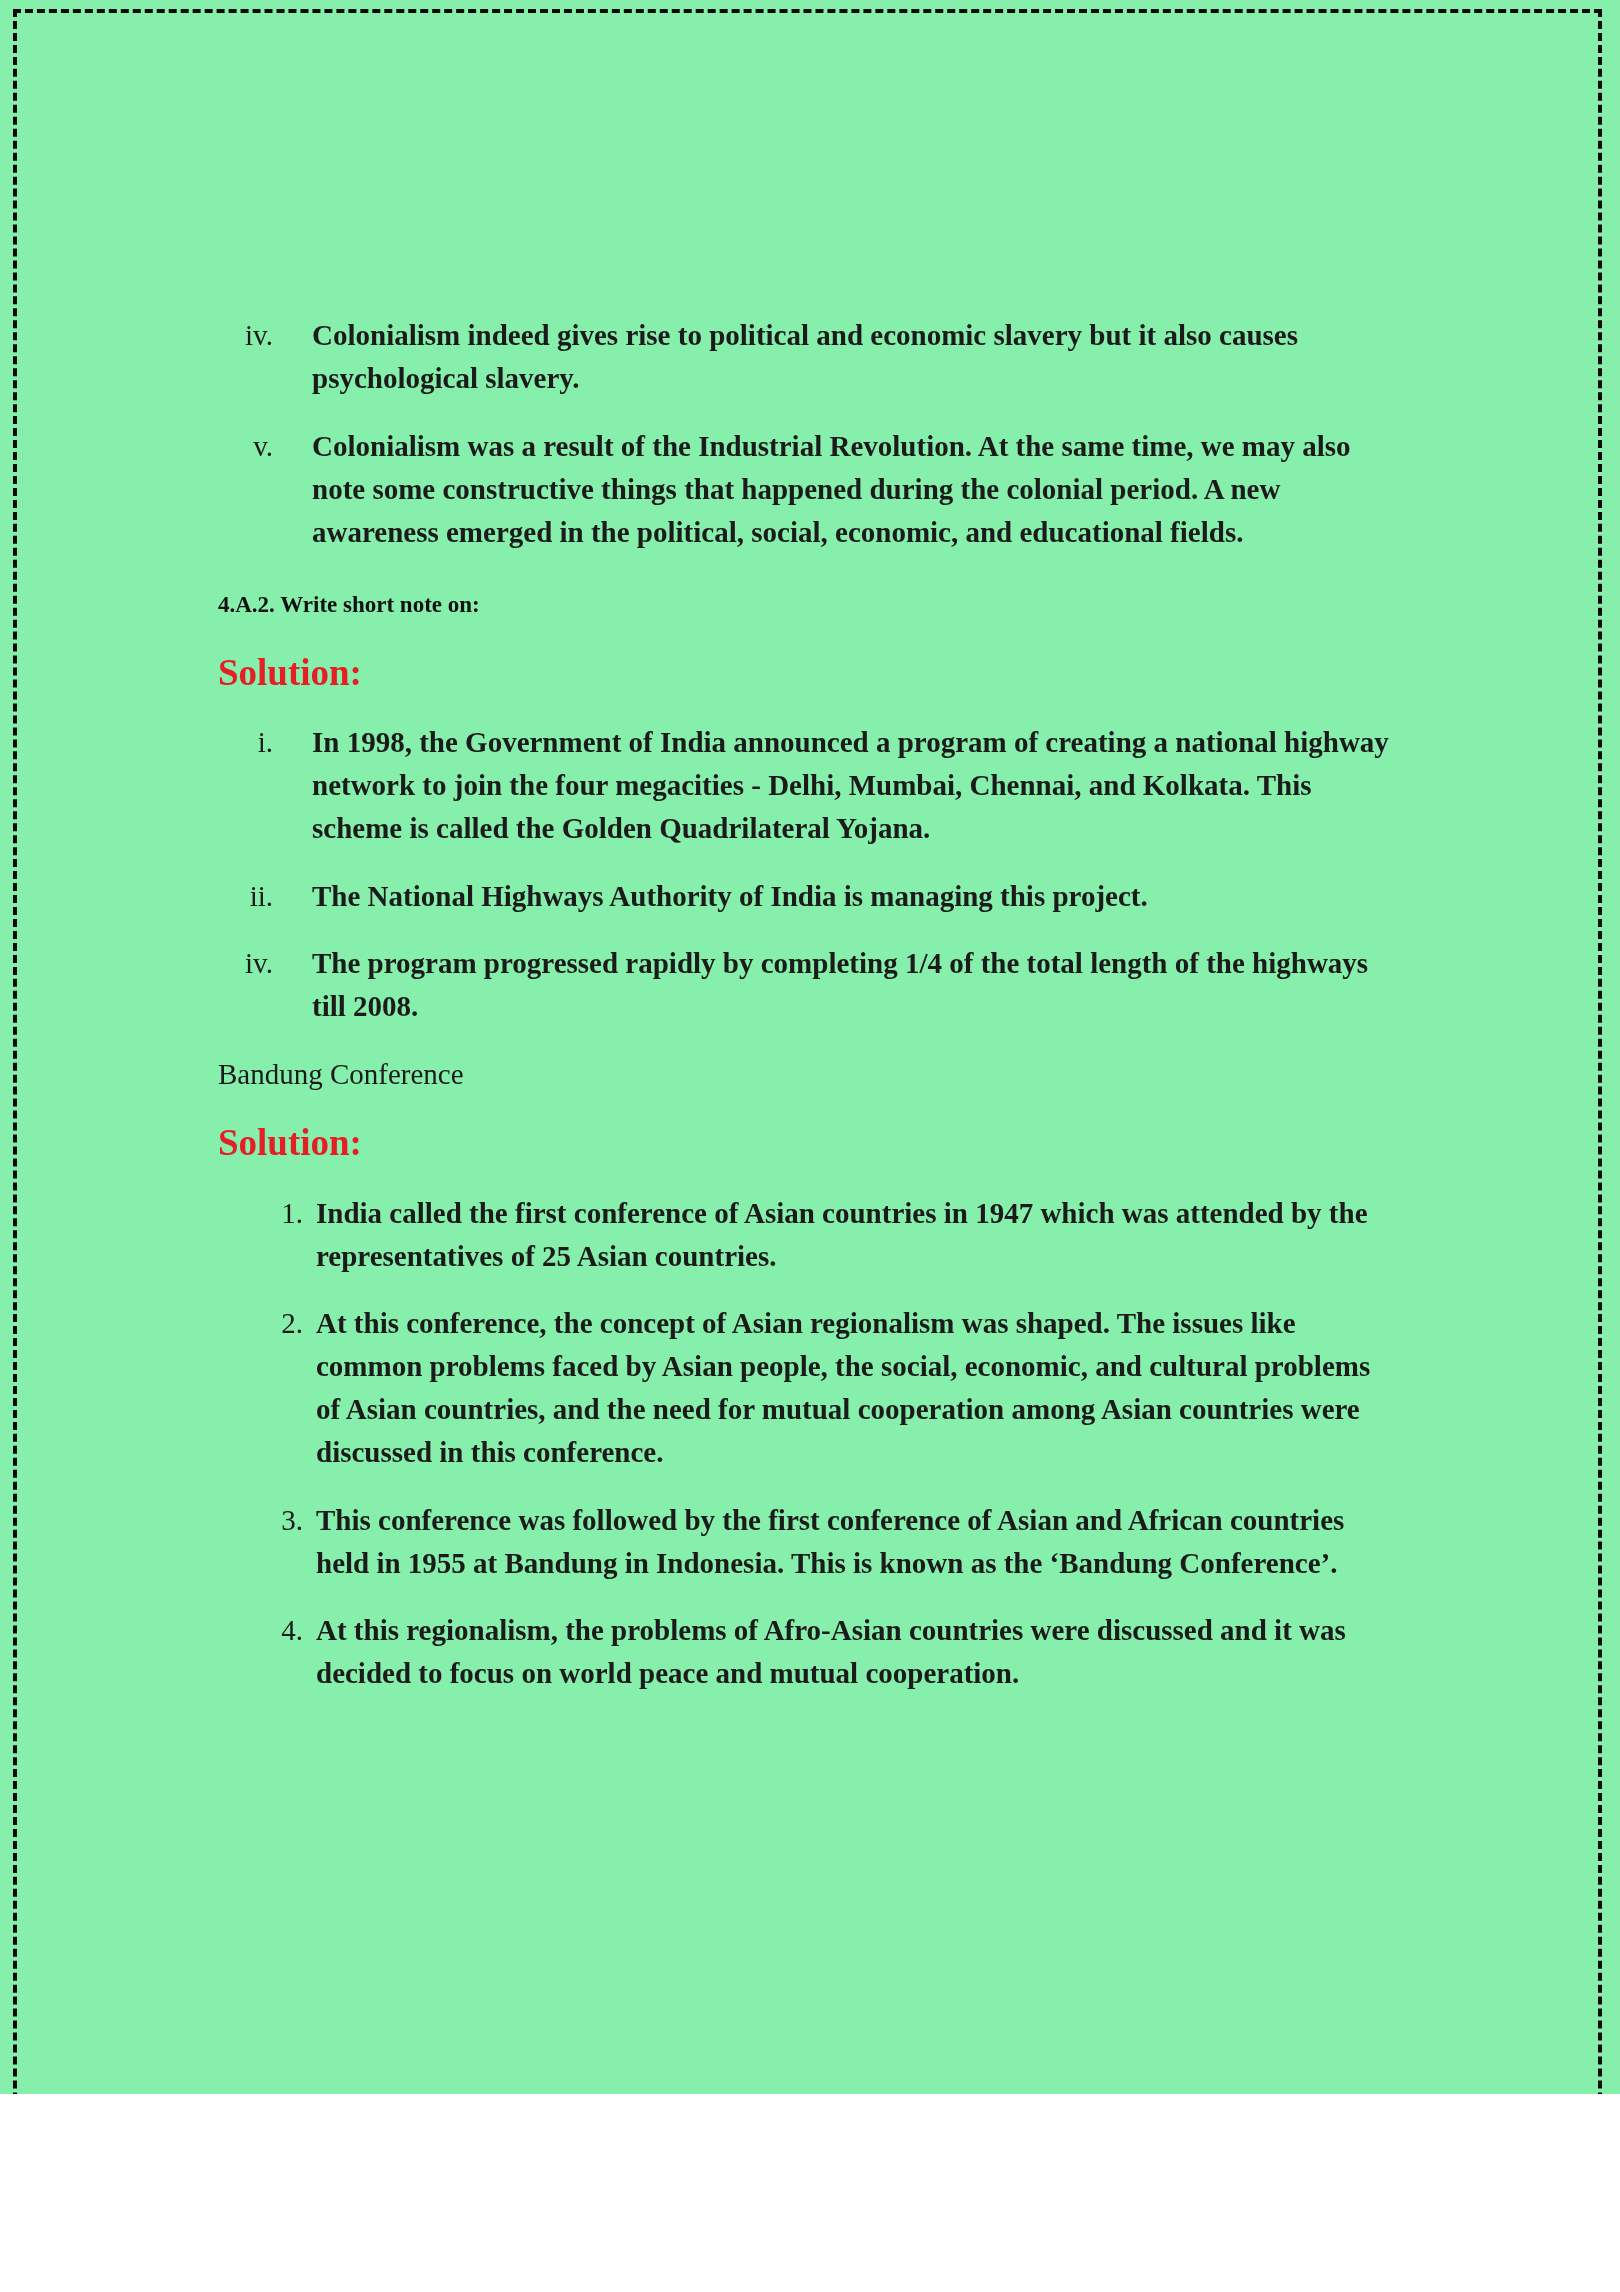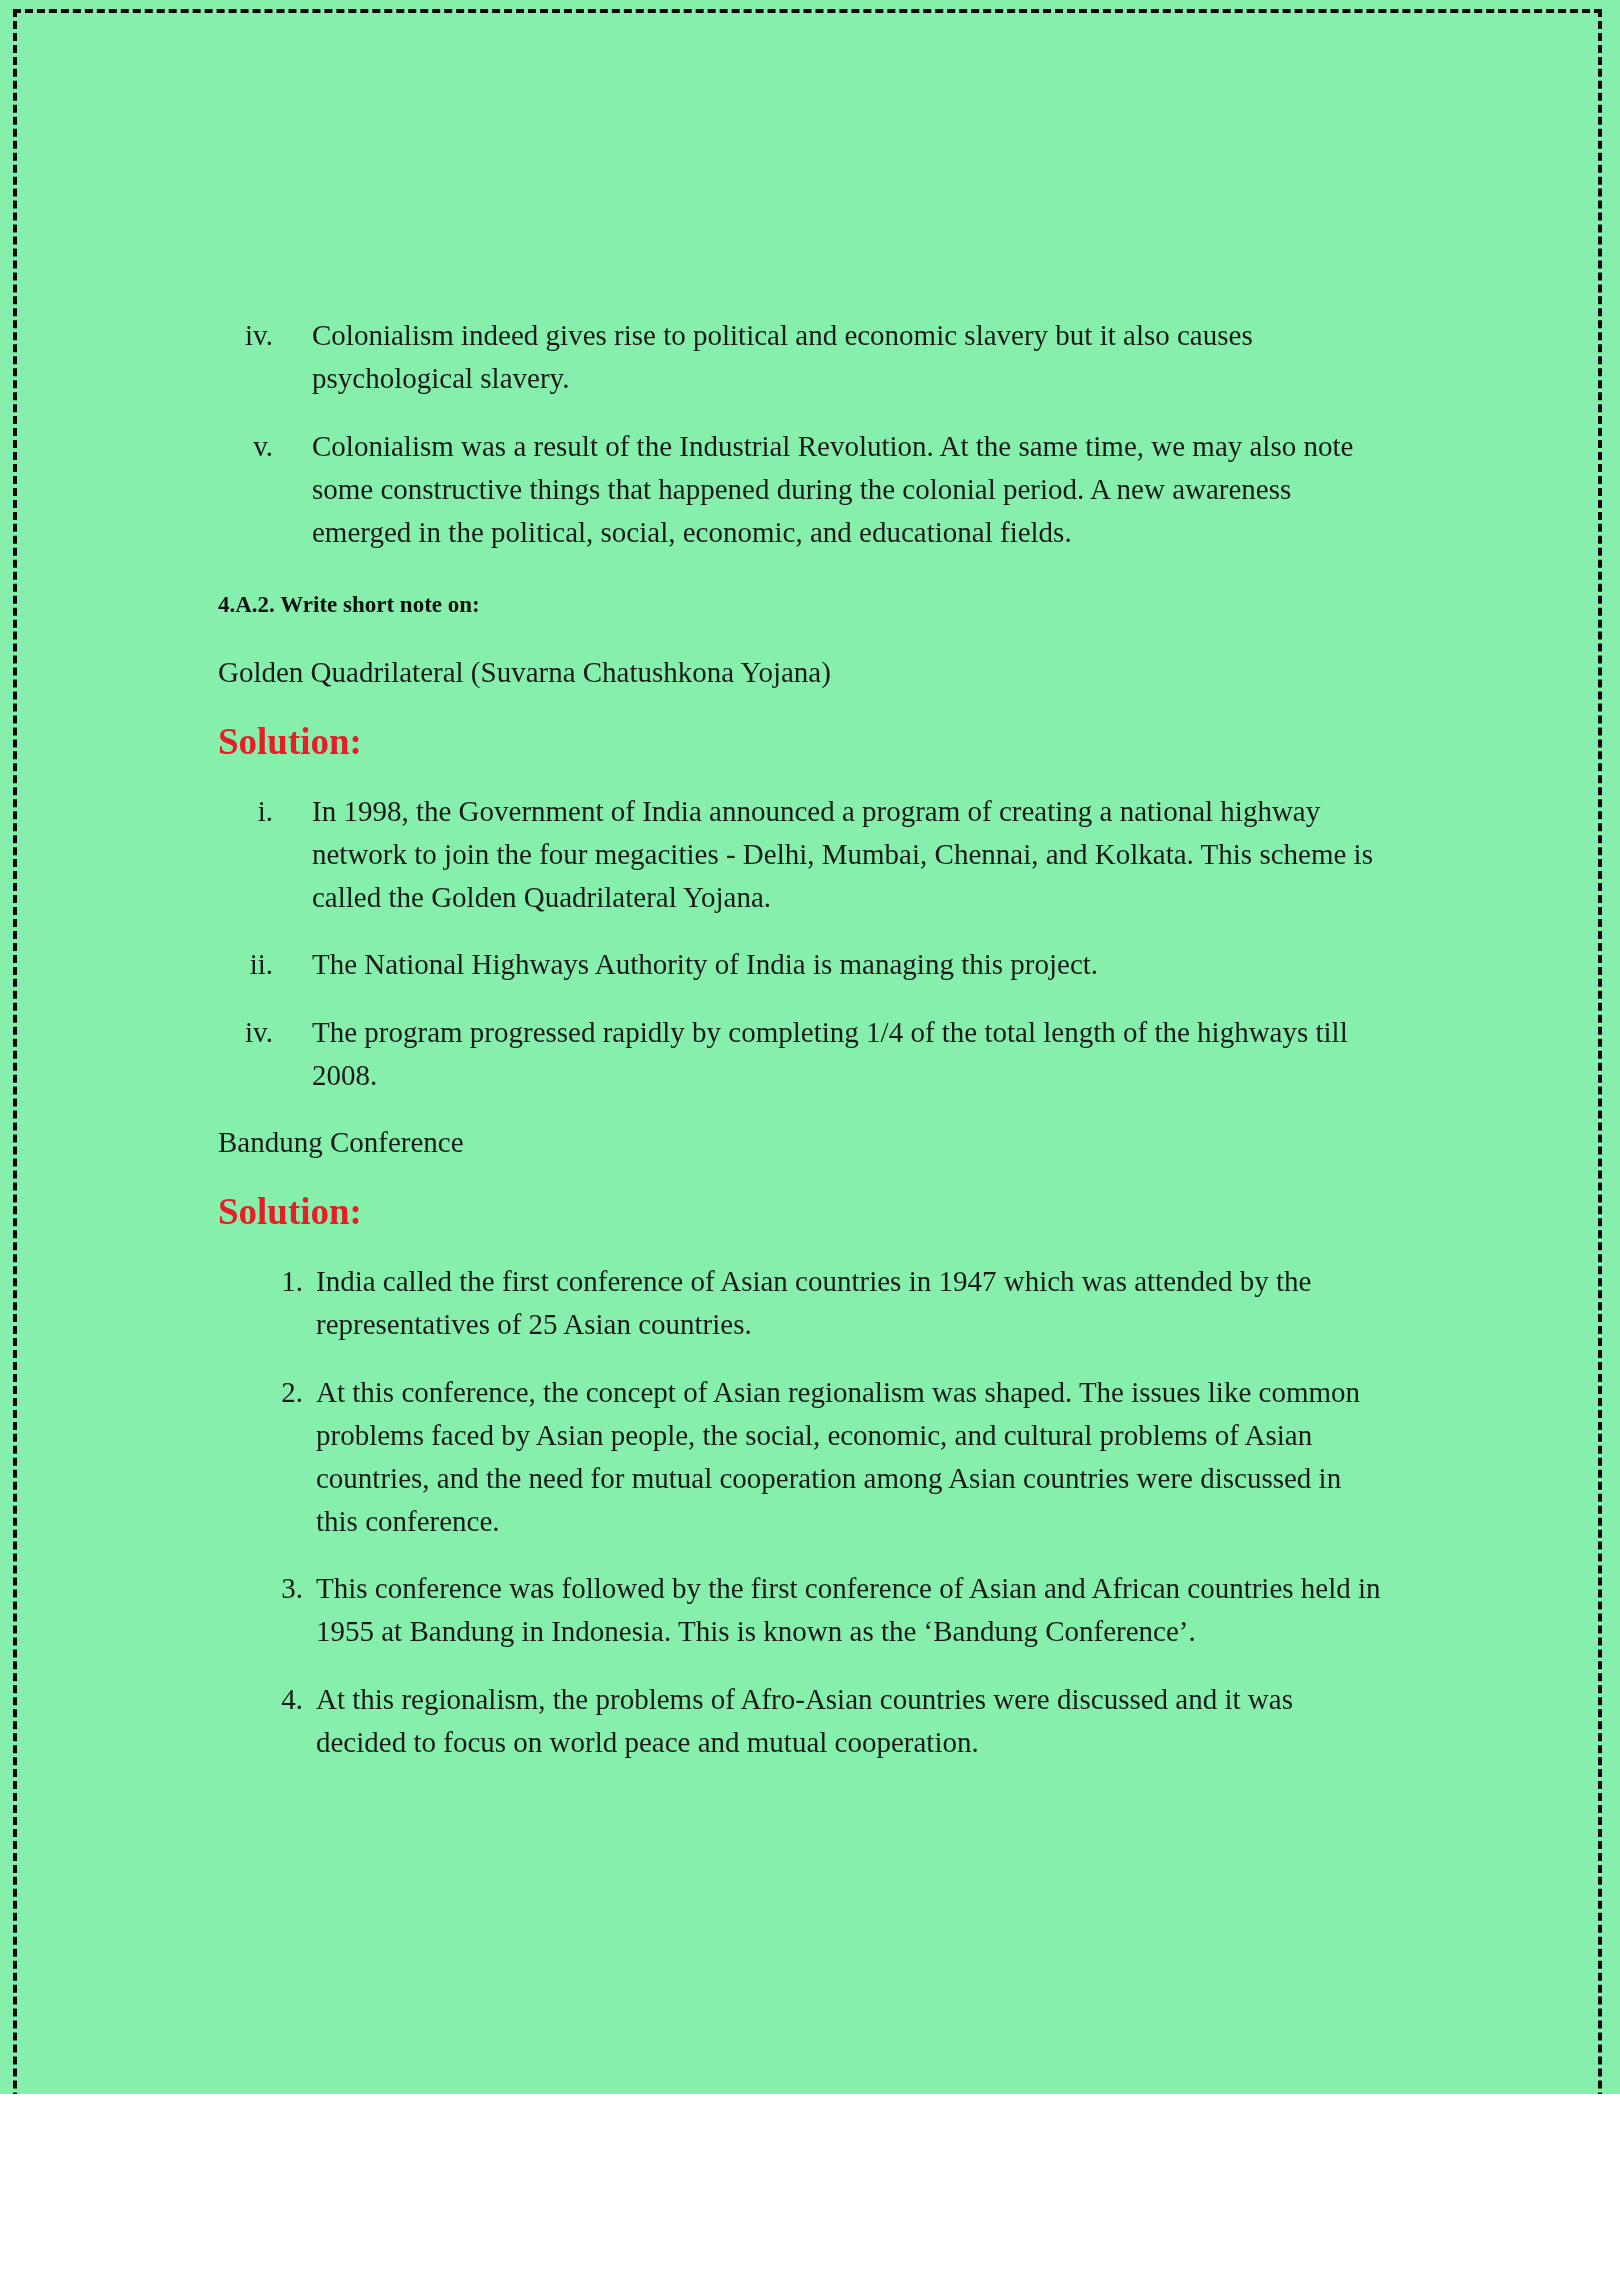--- a/index.html
+++ b/index.html
@@ -105,20 +105,21 @@
     top: 0;
     width: 29px;
     text-align: right;
     font-size: 29px;
     line-height: 43px;
     color: #1b1b1b;
   }
 
   .li-text {
     display: block;
+    font-weight: bold;
   }
 </style>
 </head>
 <body>
 
 <div class="page">
 
   <div class="cut-frame"></div>
 
   <div class="content">
@@ -128,21 +129,20 @@
         <span class="marker">iv.</span>
         <span class="li-text">Colonialism indeed gives rise to political and economic slavery but it also causes psychological slavery.</span>
       </li>
       <li>
         <span class="marker">v.</span>
         <span class="li-text">Colonialism was a result of the Industrial Revolution. At the same time, we may also note some constructive things that happened during the colonial period. A new awareness emerged in the political, social, economic, and educational fields.</span>
       </li>
     </ol>
 
     <div class="section-heading">4.A.2. Write short note on:</div>
-    <div class="plain-line">Golden Quadrilateral (Suvarna Chatushkona Yojana)</div>
     <div class="solution-label">Solution:</div>
 
     <ol class="roman-list">
       <li>
         <span class="marker">i.</span>
         <span class="li-text">In 1998, the Government of India announced a program of creating a national highway network to join the four megacities - Delhi, Mumbai, Chennai, and Kolkata. This scheme is called the Golden Quadrilateral Yojana.</span>
       </li>
       <li>
         <span class="marker">ii.</span>
         <span class="li-text">The National Highways Authority of India is managing this project.</span>

